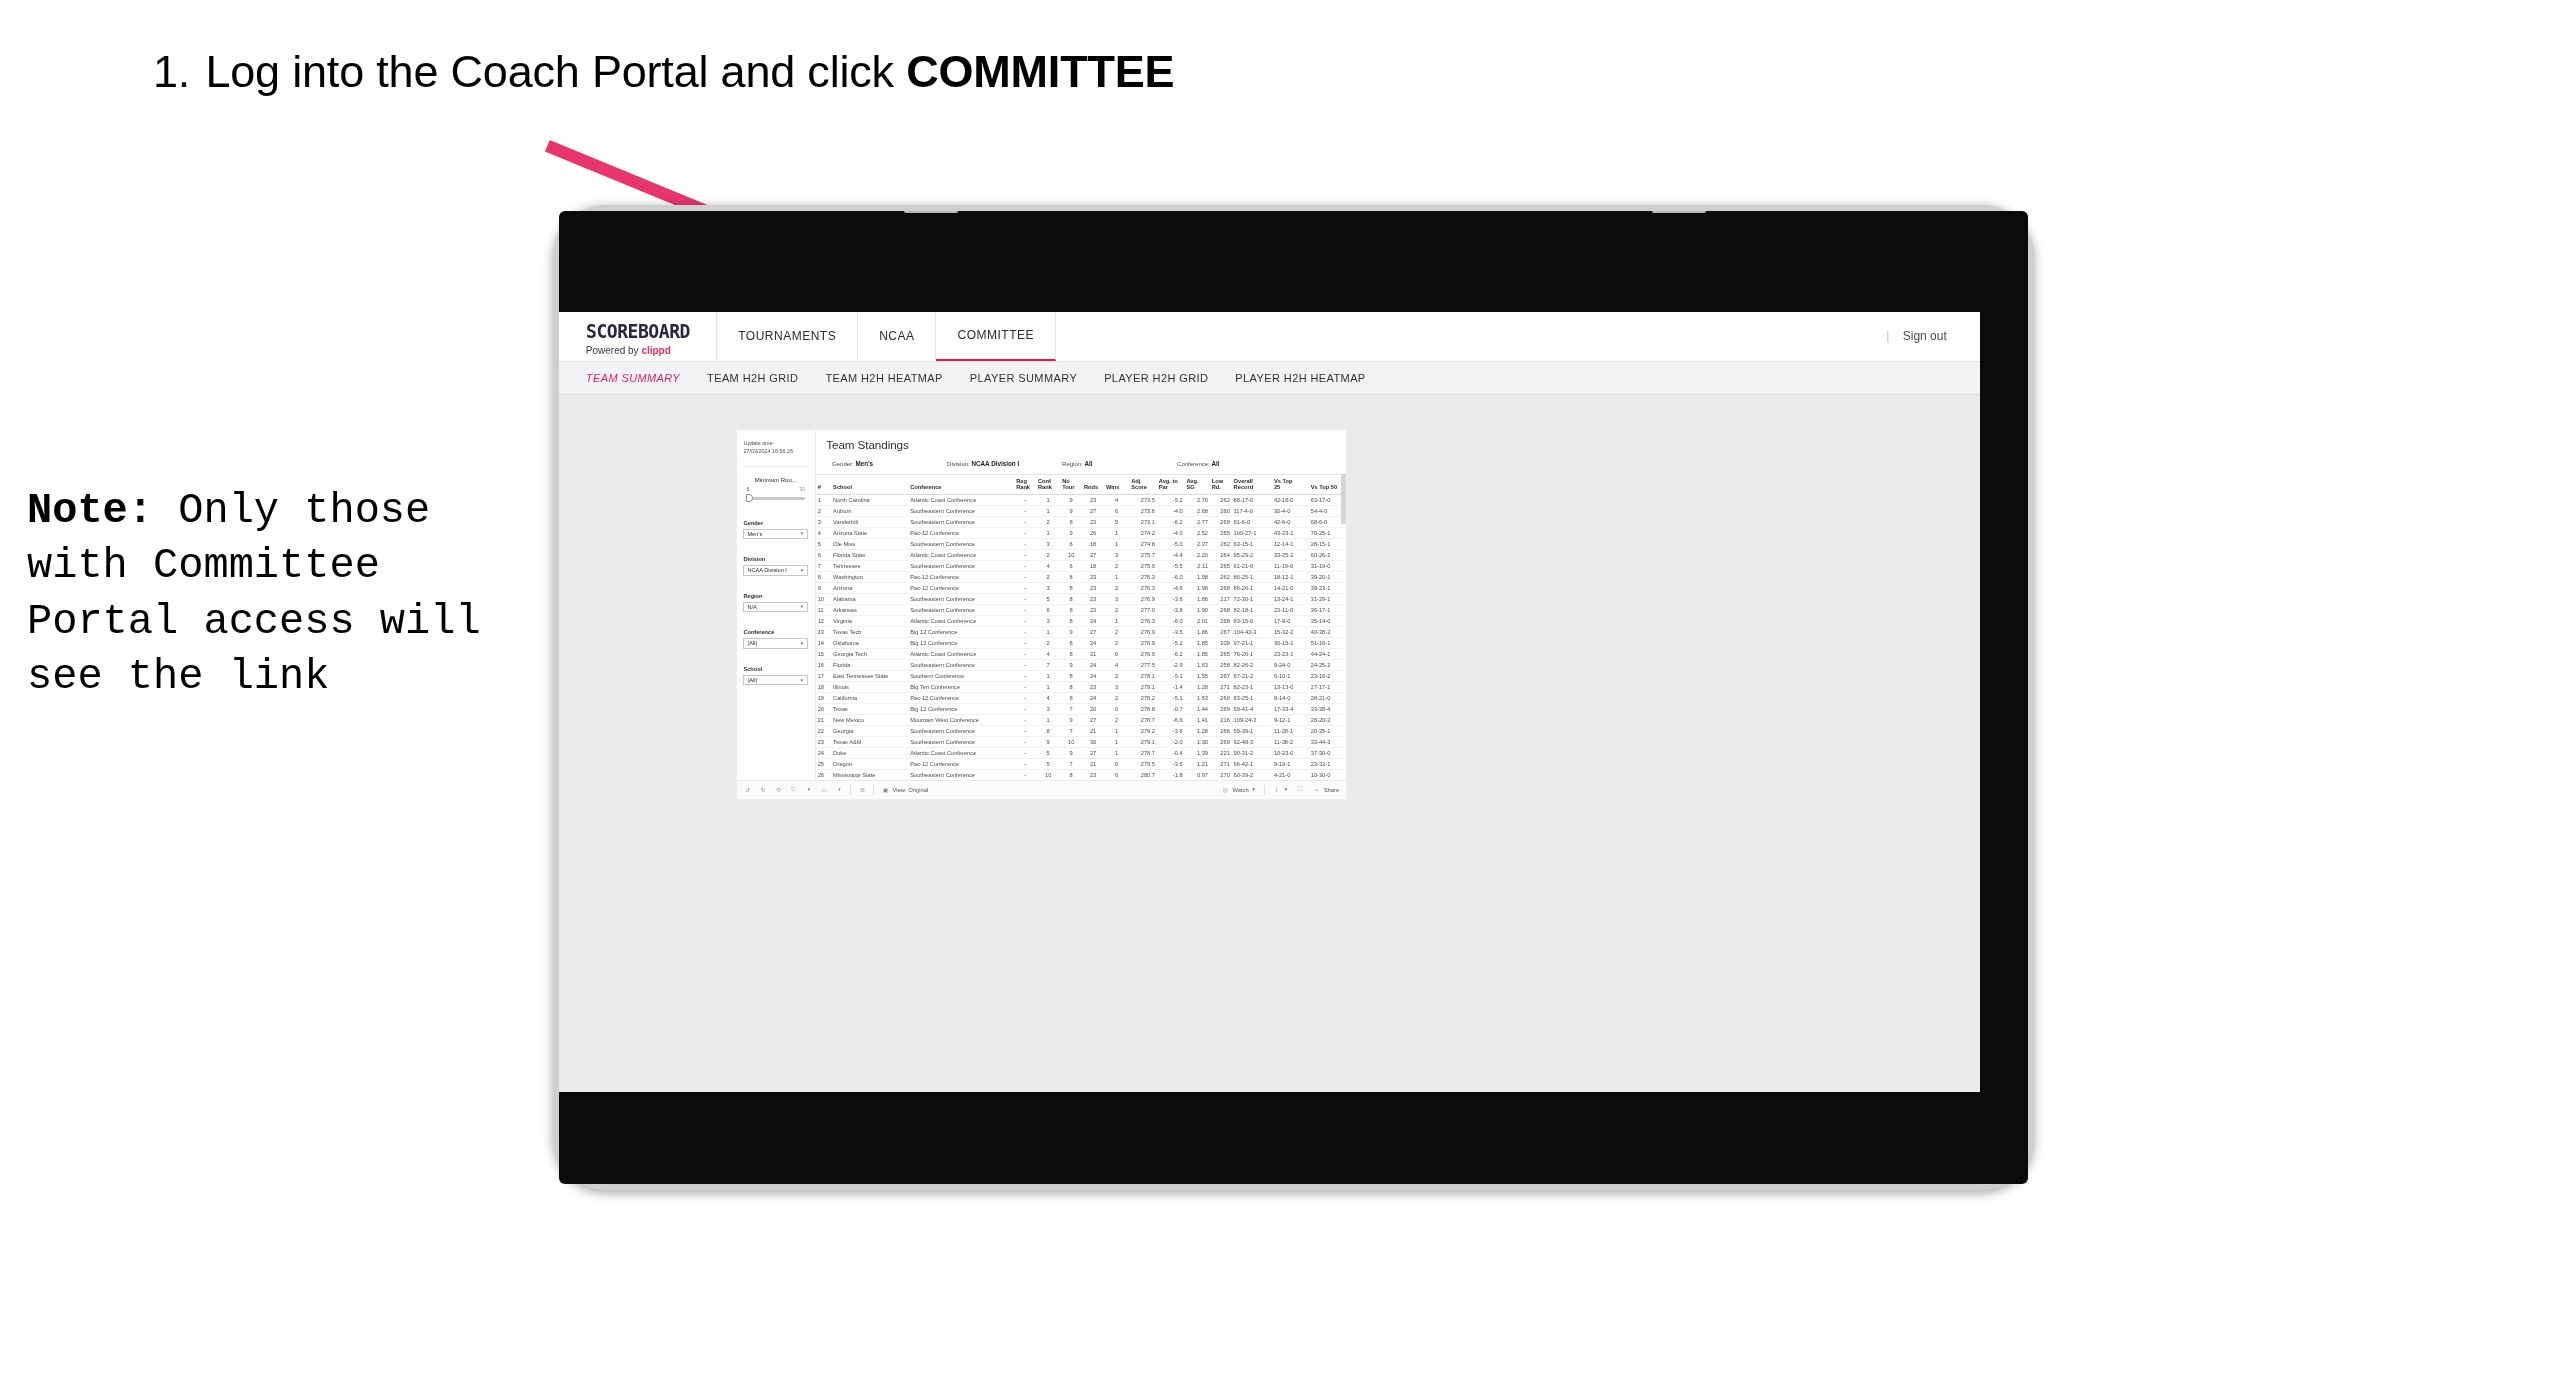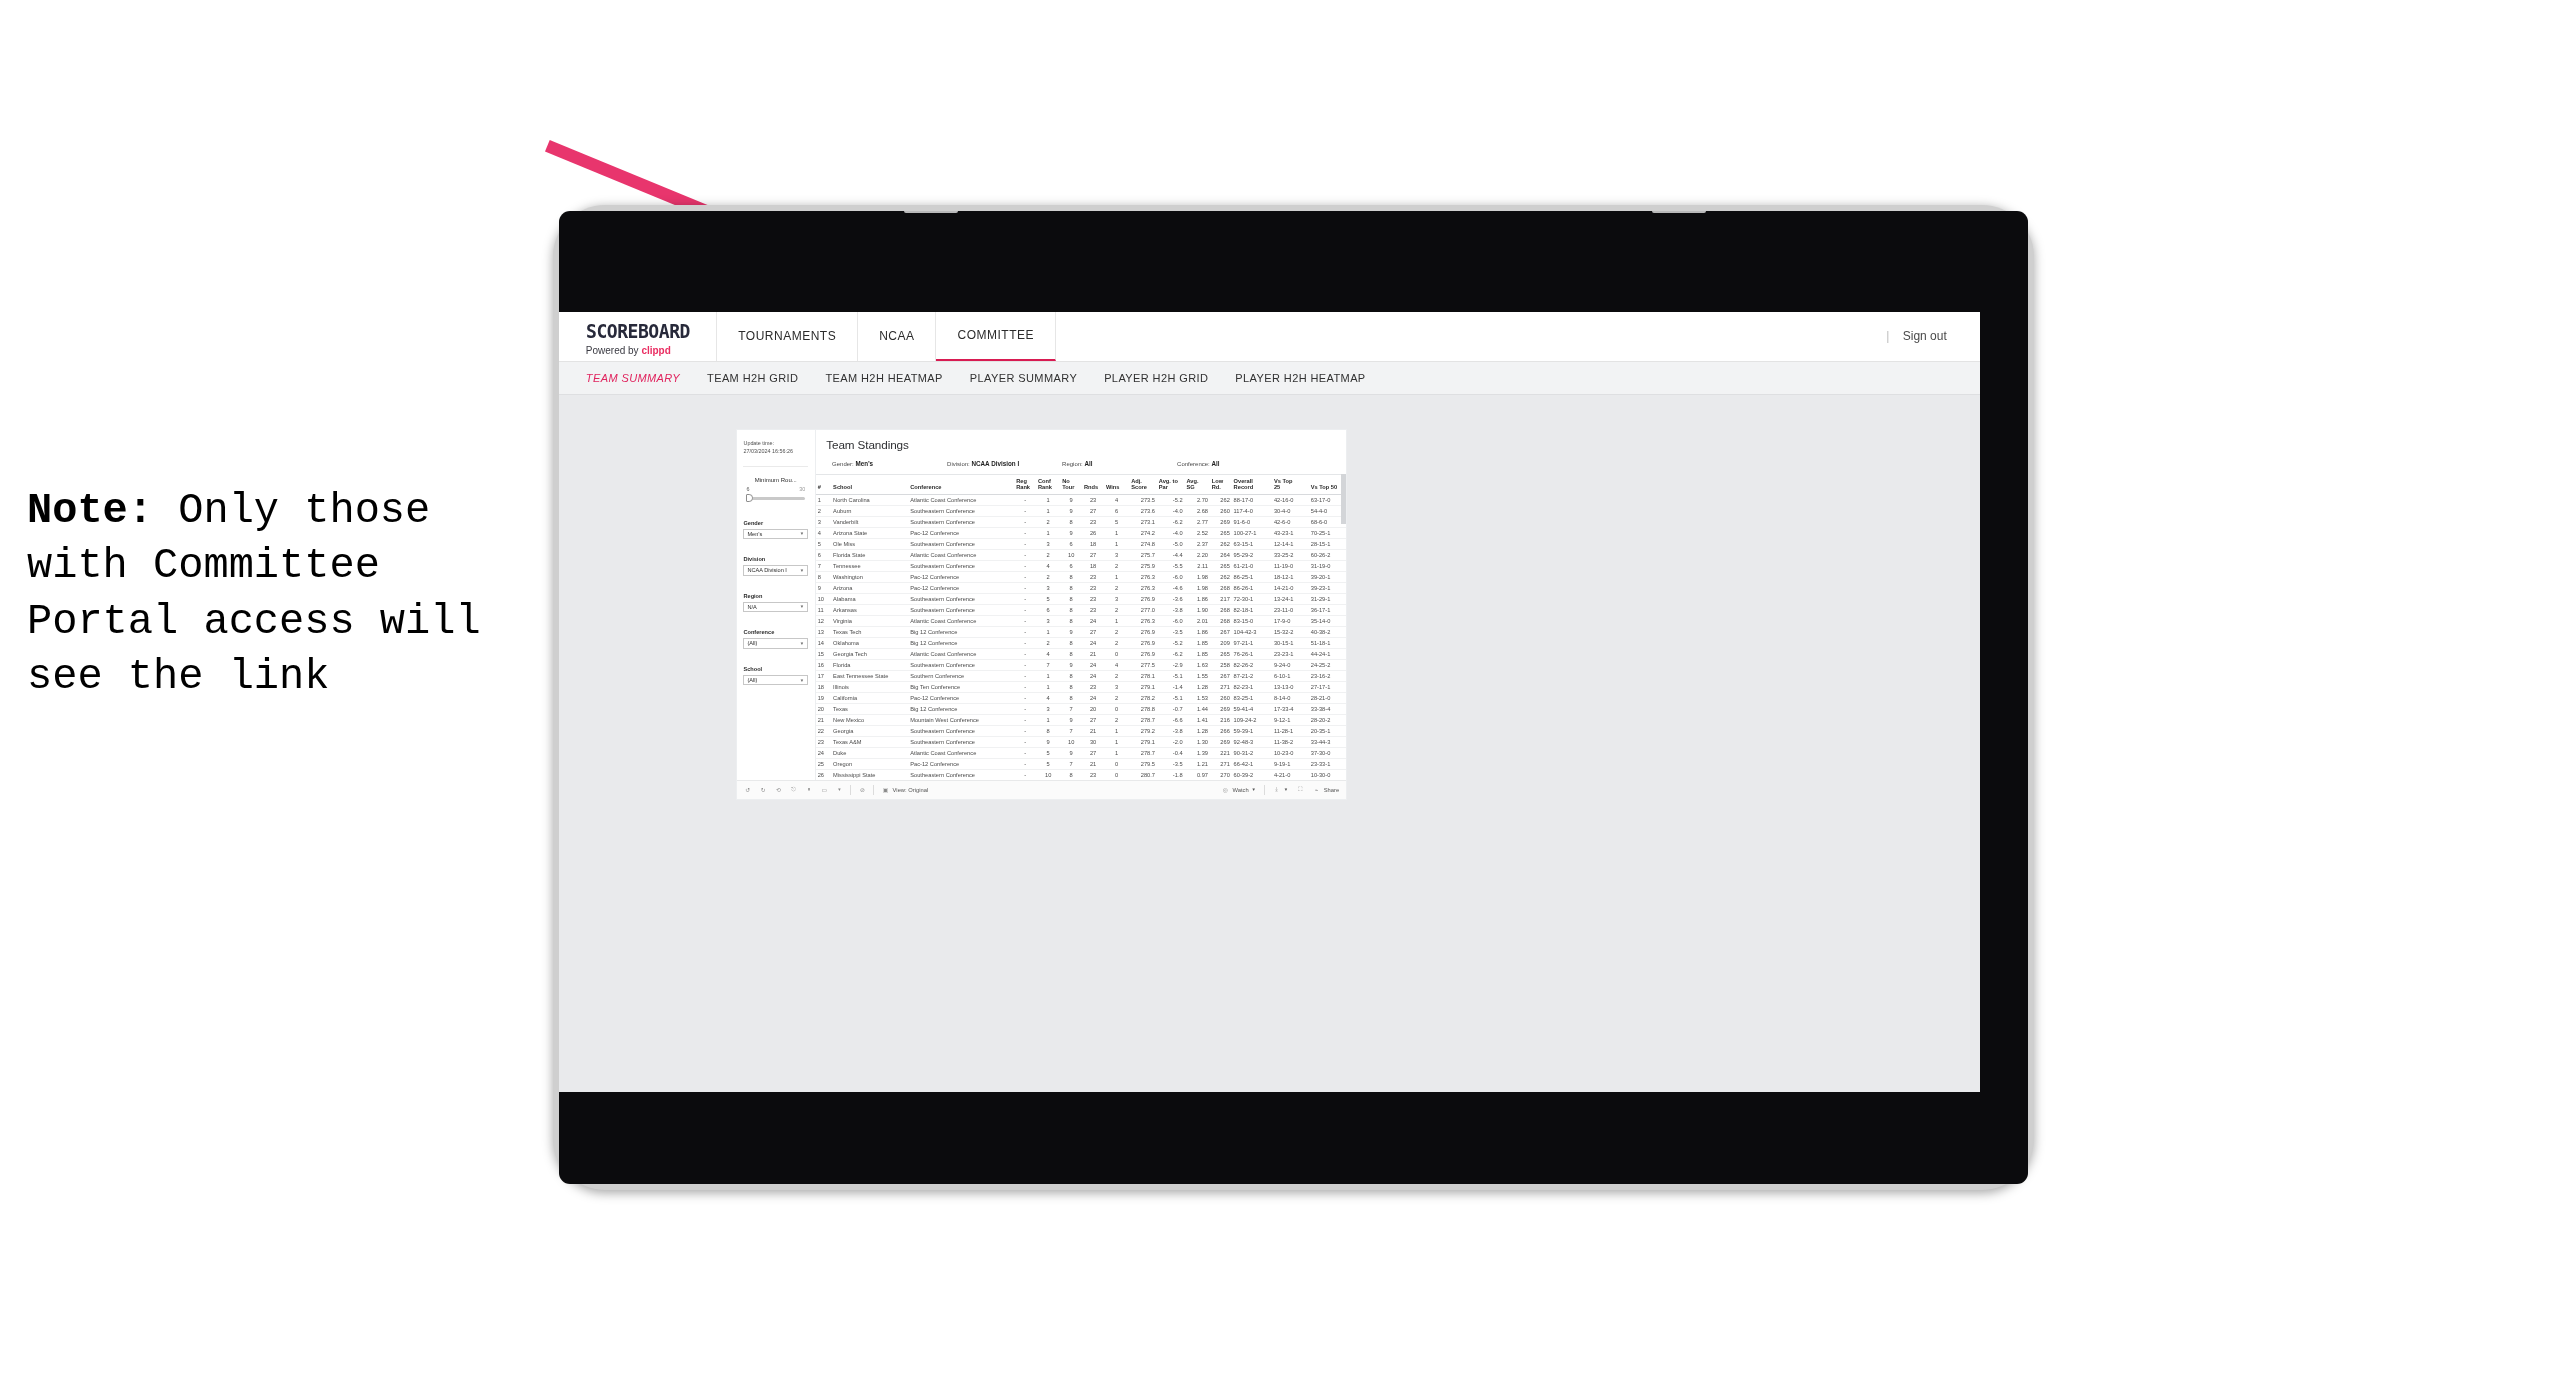--- a/index.html
+++ b/index.html
@@ -37,21 +37,21 @@
     position: absolute; left: 553px; top: 205px;
     width: 1481px; height: 985px;
     background: #cfcfcf;
     border-radius: 52px;
     padding: 5.8px;
     box-shadow: 0 2.9px 10.5px rgba(0,0,0,.35);
   }
   .tablet-inner {
     width: 100%; height: 100%;
     background: #0b0b0d;
-    border-radius: 11px;
+    border-radius: 6px;
     position: relative;
     overflow: hidden;
   }
   .bezel-btn {
     position: absolute; background: #b9b9b9; border-radius: 1.9px;
   }
   .btn-top-1 { left: 345px; top: -2.9px; width: 54px; height: 4.8px; }
   .btn-top-2 { left: 1093px; top: -2.9px; width: 54px; height: 4.8px; }
   .btn-left-1 { left: -2.9px; top: 367px; width: 4.8px; height: 36px; }
   .btn-left-2 { left: -2.9px; top: 467px; width: 4.8px; height: 36px; }
@@ -197,20 +197,23 @@
   .scrollbar-v {
     position: absolute; right: 0; top: 0; width: 4.8px; height: 50px;
     background: #d3d5d8;
   }
 </style>
 </head>
 <body>
 
 <div id="slide">
 
+  <div class="headline">
+    <span class="num">1.</span><span>Log into the Coach Portal and click </span><b>COMMITTEE</b>
+  </div>
 
   <div class="note">
     <b>Note:</b><span> Only those with Committee Portal access will see the link</span>
   </div>
 
   <svg class="arrow" width="537" height="268" viewBox="0 0 560 280">
     <defs>
       <marker id="ah" markerWidth="9" markerHeight="9" refX="3" refY="4.5" orient="auto">
         <path d="M0,0 L9,4.5 L0,9 z" fill="#e8356d"></path>
       </marker>

